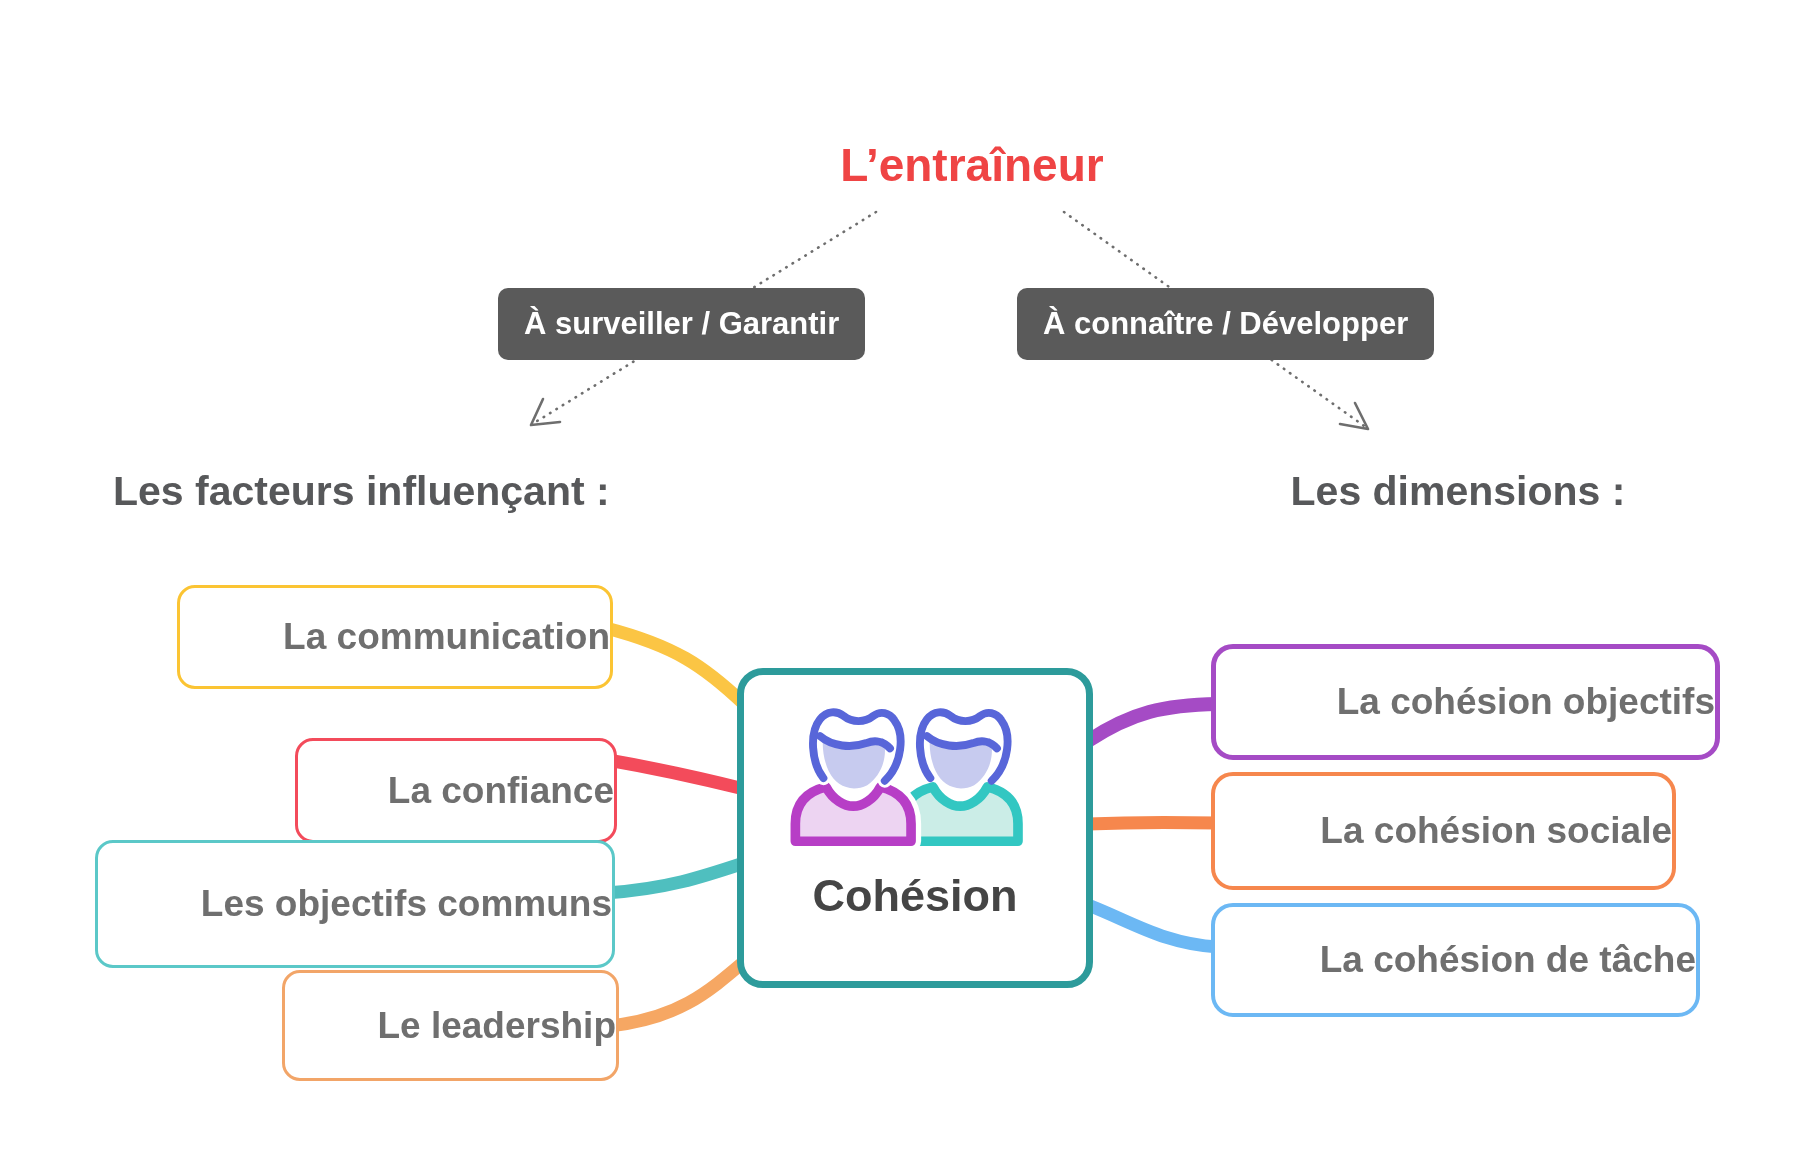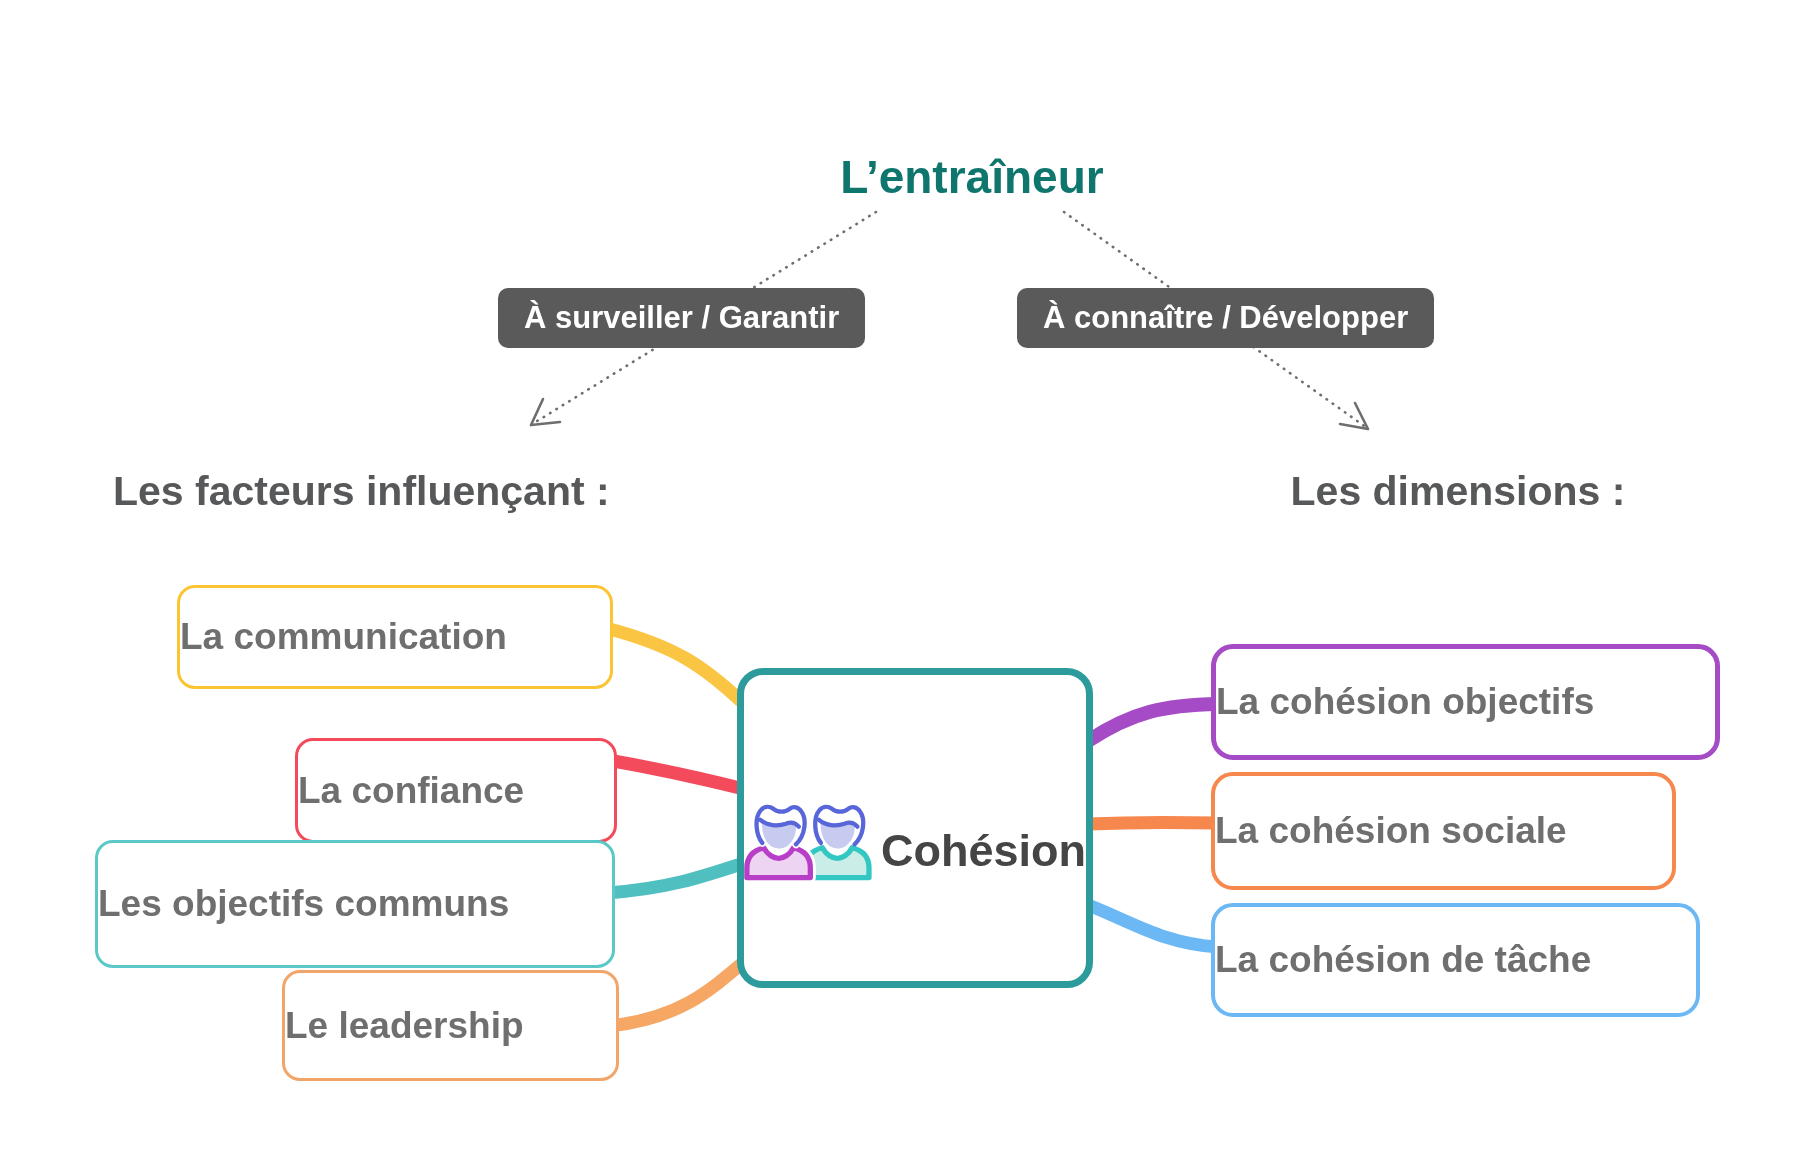--- a/index.html
+++ b/index.html
@@ -3,43 +3,43 @@
 <meta charset="utf-8">
 <style>
   html,body{margin:0;padding:0;background:#ffffff;}
   .stage{
     position:relative;width:1806px;height:1160px;background:#ffffff;overflow:hidden;
     font-family:"Liberation Sans", sans-serif;
   }
   .layer{position:absolute;left:0;top:0;width:1806px;height:1160px;z-index:0;}
   .title{
     position:absolute;left:972px;top:138px;transform:translateX(-50%);
-    font-size:46px;font-weight:bold;color:#0f766e;white-space:nowrap;z-index:2;margin-top:12px;
+    font-size:46px;font-weight:bold;color:#ef4444;white-space:nowrap;z-index:2;
   }
   .badge{
-    position:absolute;height:60px;line-height:60px;padding:0 26px;border-radius:10px;
+    position:absolute;height:60px;line-height:60px;padding:6px 26px;border-radius:10px;
     background:#5A5A5A;color:#ffffff;font-size:31px;font-weight:bold;white-space:nowrap;z-index:2;
   }
   .badge.left{left:498px;top:288px;}
   .badge.right{left:992px;top:288px;margin-left:25px;}
   .section-heading{
     position:absolute;font-size:41px;font-weight:bold;color:#57585A;white-space:nowrap;z-index:2;
   }
   .section-heading.left{left:113px;top:468px;}
   .section-heading.right{left:1458px;top:468px;transform:translateX(-50%);}
   .node{
     position:absolute;background:#ffffff;border:3px solid #999;border-radius:18px;
-    display:flex;align-items:center;justify-content:flex-start;z-index:1;
+    display:flex;align-items:center;justify-content:flex-end;z-index:1;
     font-size:37px;font-weight:bold;color:#6F6F6F;white-space:nowrap;box-sizing:border-box;
   }
   .node.rt{border-radius:22px;border-width:4px;}
   .center-node{
     position:absolute;left:737px;top:668px;width:356px;height:320px;box-sizing:border-box;
     background:#ffffff;border:7px solid #2D9B9B;border-radius:26px;z-index:1;
-    display:flex;flex-direction:row;align-items:center;padding-top:26px;
+    display:flex;flex-direction:column;align-items:center;padding-top:26px;
   }
   .center-label{font-size:45px;font-weight:bold;color:#454545;margin-top:20px;}
 </style>
 </head>
 <body>
 
 <div class="stage">
 
   <svg class="layer" width="1806" height="1160" viewBox="0 0 1806 1160" aria-hidden="true">
 

